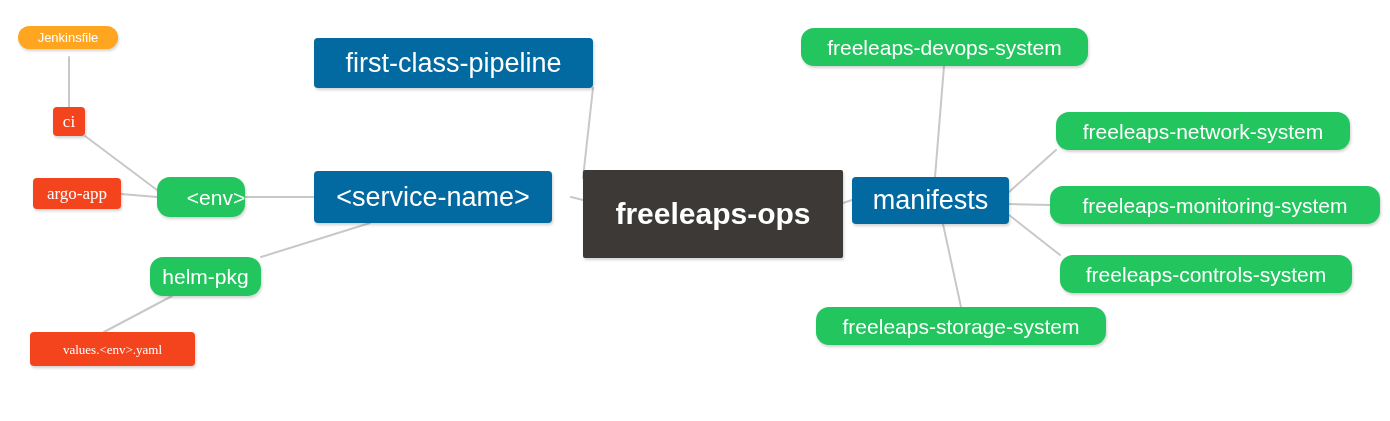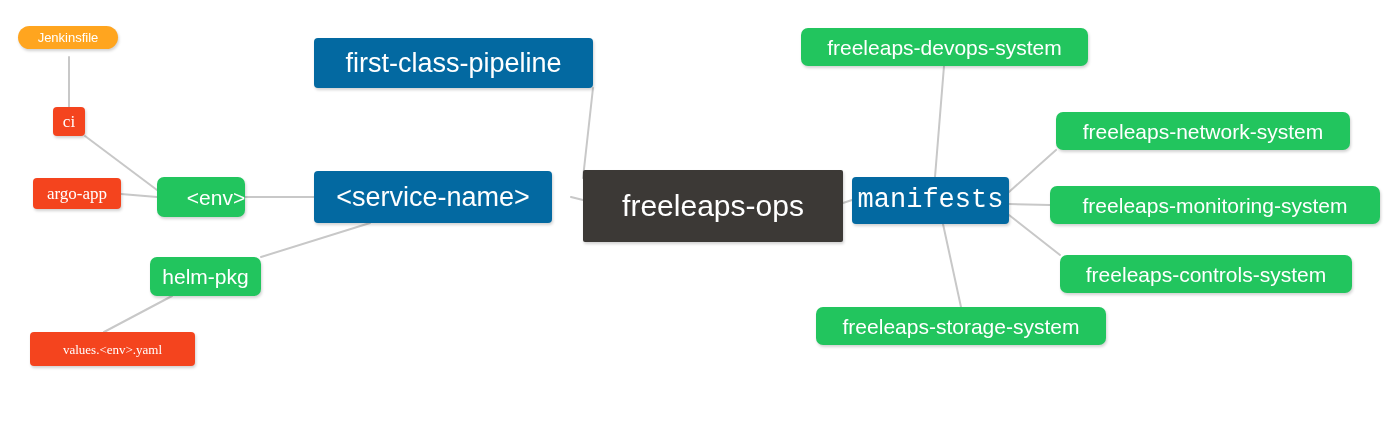--- a/index.html
+++ b/index.html
@@ -43,21 +43,21 @@
     background: #3c3936;
     border-radius: 2px;
     font-size: 30px;
   }
   .node-blue {
     background: #0369a1;
     border-radius: 4px;
   }
   .node-green {
     background: #22c55e;
-    border-radius: 7px;
+    border-radius: 13px;
   }
   .node-orange {
     background: #ffa51f;
     border-radius: 5px;
   }
   .node-red {
     background: #f4441e;
     border-radius: 4px;
     font-family: Liberation Serif, serif;
   }
@@ -80,24 +80,24 @@
       <line x1="157" y1="197" x2="121" y2="194" stroke="#c8c8c8" stroke-width="2" stroke-linecap="round"></line>
       <line x1="69" y1="107" x2="69" y2="57" stroke="#c8c8c8" stroke-width="2" stroke-linecap="round"></line>
       <line x1="172" y1="296" x2="104" y2="332" stroke="#c8c8c8" stroke-width="2" stroke-linecap="round"></line>
       <line x1="935" y1="177" x2="944" y2="66" stroke="#c8c8c8" stroke-width="2" stroke-linecap="round"></line>
       <line x1="1009" y1="192" x2="1056" y2="150" stroke="#c8c8c8" stroke-width="2" stroke-linecap="round"></line>
       <line x1="1009" y1="204" x2="1050" y2="205" stroke="#c8c8c8" stroke-width="2" stroke-linecap="round"></line>
       <line x1="1009" y1="215" x2="1060" y2="255" stroke="#c8c8c8" stroke-width="2" stroke-linecap="round"></line>
       <line x1="943" y1="224" x2="961" y2="307" stroke="#c8c8c8" stroke-width="2" stroke-linecap="round"></line>
     </svg>
   <div id="node-layer">
-      <div class="node node-root" style="left: 583px; top: 170px; width: 260px; height: 72px;">freeleaps-ops</div>
+      <div class="node node-root" style="left: 583px; top: 170px; width: 260px; height: 88px; font-weight: bold;">freeleaps-ops</div>
       <div class="node node-blue lvl-1" style="left: 314px; top: 38px; width: 279px; height: 50px;">first-class-pipeline</div>
       <div class="node node-blue lvl-1" style="left: 314px; top: 171px; width: 238px; height: 52px;">&lt;service-name&gt;</div>
-      <div class="node node-blue lvl-1" style="left: 852px; top: 177px; width: 157px; height: 47px; font-family: Liberation Mono, monospace;">manifests</div>
+      <div class="node node-blue lvl-1" style="left: 852px; top: 177px; width: 157px; height: 47px;">manifests</div>
       <div class="node node-green lvl-2" style="left: 157px; top: 177px; width: 88px; height: 40px; padding-left: 30px;">&lt;env&gt;</div>
       <div class="node node-green lvl-2" style="left: 150px; top: 257px; width: 111px; height: 39px;">helm-pkg</div>
       <div class="node node-red lvl-3" style="left: 53px; top: 107px; width: 32px; height: 29px;">ci</div>
       <div class="node node-red lvl-3" style="left: 33px; top: 178px; width: 88px; height: 31px;">argo-app</div>
       <div class="node node-orange lvl-4" style="left: 18px; top: 26px; width: 100px; height: 23px; border-radius: 15px;">Jenkinsfile</div>
       <div class="node node-red lvl-4" style="left: 10px; top: 332px; width: 165px; height: 34px; margin-left: 20px;">values.&lt;env&gt;.yaml</div>
       <div class="node node-green lvl-2" style="left: 801px; top: 28px; width: 287px; height: 38px;">freeleaps-devops-system</div>
       <div class="node node-green lvl-2" style="left: 1056px; top: 112px; width: 294px; height: 38px;">freeleaps-network-system</div>
       <div class="node node-green lvl-2" style="left: 1050px; top: 186px; width: 330px; height: 38px;">freeleaps-monitoring-system</div>
       <div class="node node-green lvl-2" style="left: 1060px; top: 255px; width: 292px; height: 38px;">freeleaps-controls-system</div>

